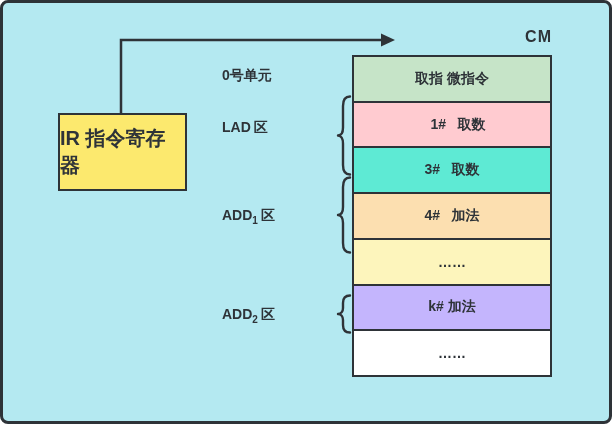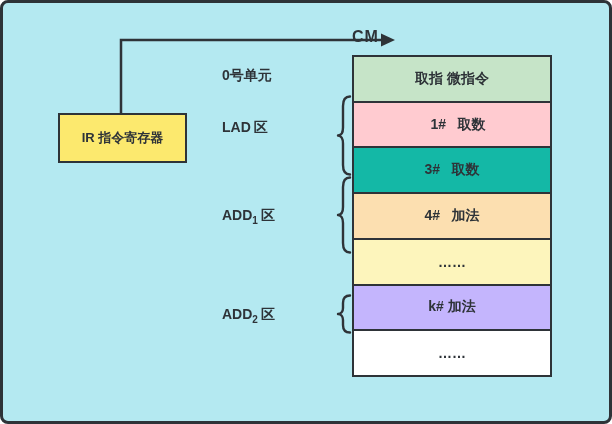--- a/index.html
+++ b/index.html
@@ -11,28 +11,28 @@
   .panel{
     position:absolute;left:0;top:0;right:0;bottom:0;
     background:#b4e9f1;
     border:3px solid #2e3338;
     border-radius:8px;
     box-sizing:border-box;
   }
   .abs{position:absolute;}
   .txt{color:#2e3338;font-weight:bold;}
   #ir-box{
-    left:58px;top:113px;width:129px;height:50px;
+    left:58px;top:113px;width:129px;height:78px;
     background:#fce96e;border:2.5px solid #2e3338;box-sizing:border-box;
     display:flex;align-items:center;justify-content:center;
-    font-size:13px;
+    font-size:20px;
   }
   #cm-title{
     left:352px;top:27px;width:200px;height:20px;
-    text-align:left;font-size:16px;line-height:20px;letter-spacing:1px;
+    text-align:right;font-size:16px;line-height:20px;letter-spacing:1px;
   }
   #cm-table{
     left:352px;top:55px;width:200px;height:322px;
     border:2.5px solid #2e3338;box-sizing:border-box;
     display:flex;flex-direction:column;
   }
   .cm-row{
     flex:1;display:flex;align-items:center;justify-content:center;
     border-bottom:2.5px solid #2e3338;
     font-size:14px;font-weight:bold;color:#2e3338;
@@ -60,21 +60,21 @@
 
 <div class="abs txt" id="ir-box">
   <span>IR 指令寄存器</span>
 </div>
 
 <div class="abs txt" id="cm-title">CM</div>
 
 <div class="abs" id="cm-table">
   <div class="cm-row" style="background-color: rgb(198, 228, 200);">取指 微指令</div>
   <div class="cm-row" style="background-color: rgb(255, 203, 208); padding-left: 12px;">1#   取数</div>
-  <div class="cm-row" style="background-color: #14b8a6;">3#   取数</div>
+  <div class="cm-row" style="background-color: #5eead4;">3#   取数</div>
   <div class="cm-row" style="background-color: rgb(252, 223, 176);">4#   加法</div>
   <div class="cm-row" style="background-color: rgb(253, 245, 188);">……</div>
   <div class="cm-row" style="background-color: #c4b5fd;">k# 加法</div>
   <div class="cm-row" style="background-color: rgb(255, 255, 255);">……</div>
 </div>
 
 <div class="abs txt side-label" style="left:222px;top:65px;">0号单元</div>
 
 <div class="abs txt side-label" style="left:222px;top:117px;">
   <span>LAD</span><span class="suffix">区</span>

